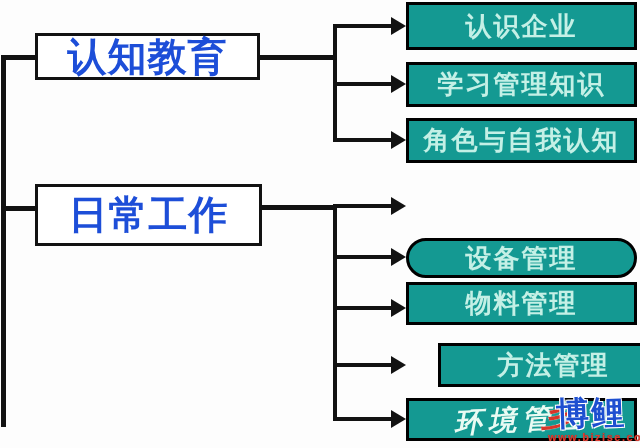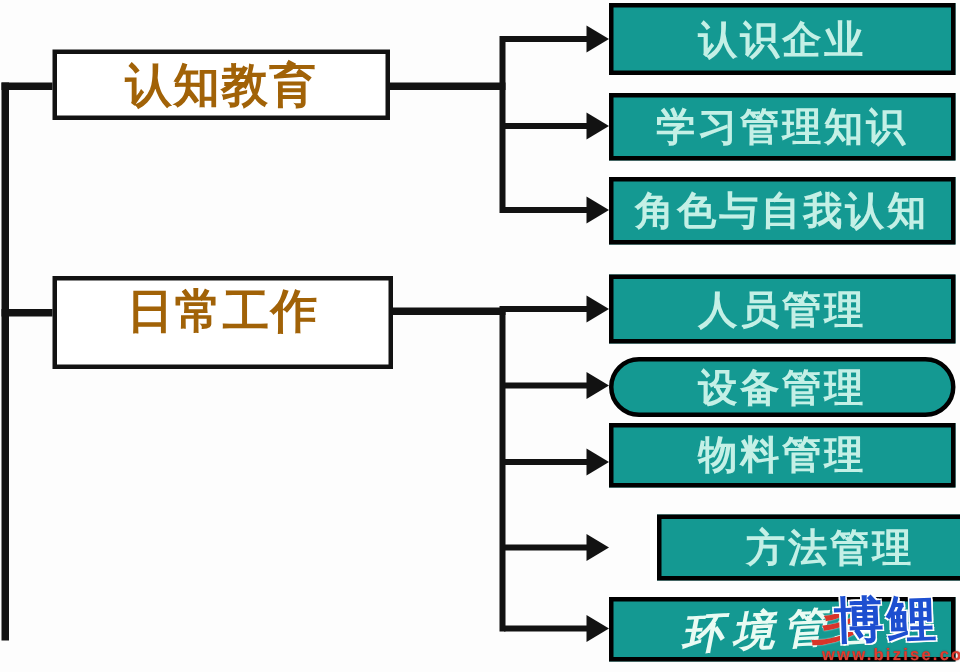--- a/index.html
+++ b/index.html
@@ -15,22 +15,22 @@
   .connA{left:259px;top:55px;width:78px;height:5px;}
   .connB{left:261px;top:205px;width:76px;height:5px;}
   .branch1{left:333px;top:24px;width:4px;height:118px;}
   .branch2{left:333px;top:204px;width:4px;height:217px;}
   .shaft{position:absolute;left:336px;width:57px;height:4px;background:#121212;}
   .head{position:absolute;left:391px;width:0;height:0;
         border-left:15px solid #121212;border-top:9px solid transparent;border-bottom:9px solid transparent;}
   
   .parent{
     position:absolute;left:35px;width:225px;background:#ffffff;border:3px solid #121212;
-    display:flex;justify-content:center;box-sizing:border-box;
-    color:#a16207;font-weight:bold;font-size:31px;letter-spacing:1px;
+    display:flex;align-items:center;justify-content:center;box-sizing:border-box;
+    color:#1d4ed8;font-weight:bold;font-size:39px;letter-spacing:1px;
   }
   .parentA{top:33px;height:47px;}
   .parentB{top:184px;height:62px;width:227px;}
   
   .child{
     position:absolute;left:406px;width:231px;background:#149992;border:3px solid #000000;
     display:flex;align-items:center;justify-content:center;box-sizing:border-box;
     color:#c4f0e6;font-weight:bold;font-size:26px;letter-spacing:2px;
   }
   .c1{top:2px;height:48px;}
@@ -99,23 +99,20 @@
   <div class="child c1">
     <span>认识企业</span>
   </div>
   <div class="child c2">
     <span>学习管理知识</span>
   </div>
   <div class="child c3">
     <span>角色与自我认知</span>
   </div>
 
-  <div class="child c4">
-    <span>人员管理</span>
-  </div>
   <div class="child c5">
     <span>设备管理</span>
   </div>
   <div class="child c6">
     <span>物料管理</span>
   </div>
   <div class="child c7">
     <span>方法管理</span>
   </div>
   <div class="child c8">

